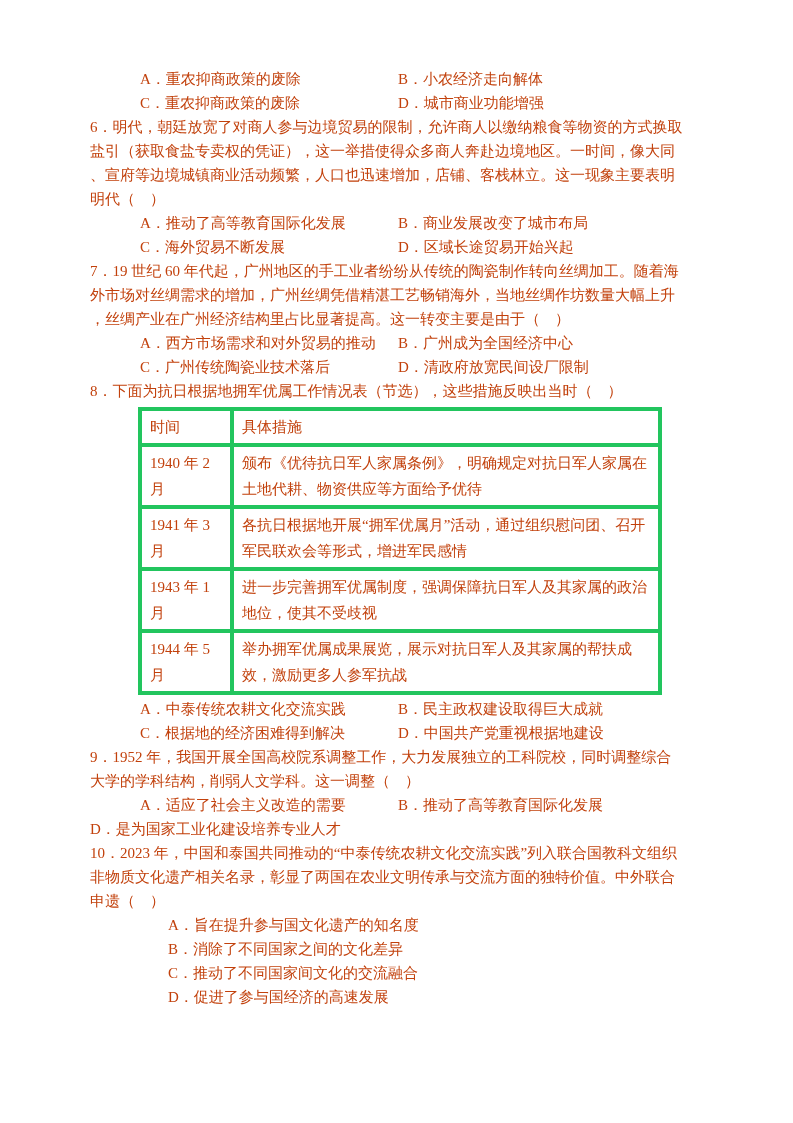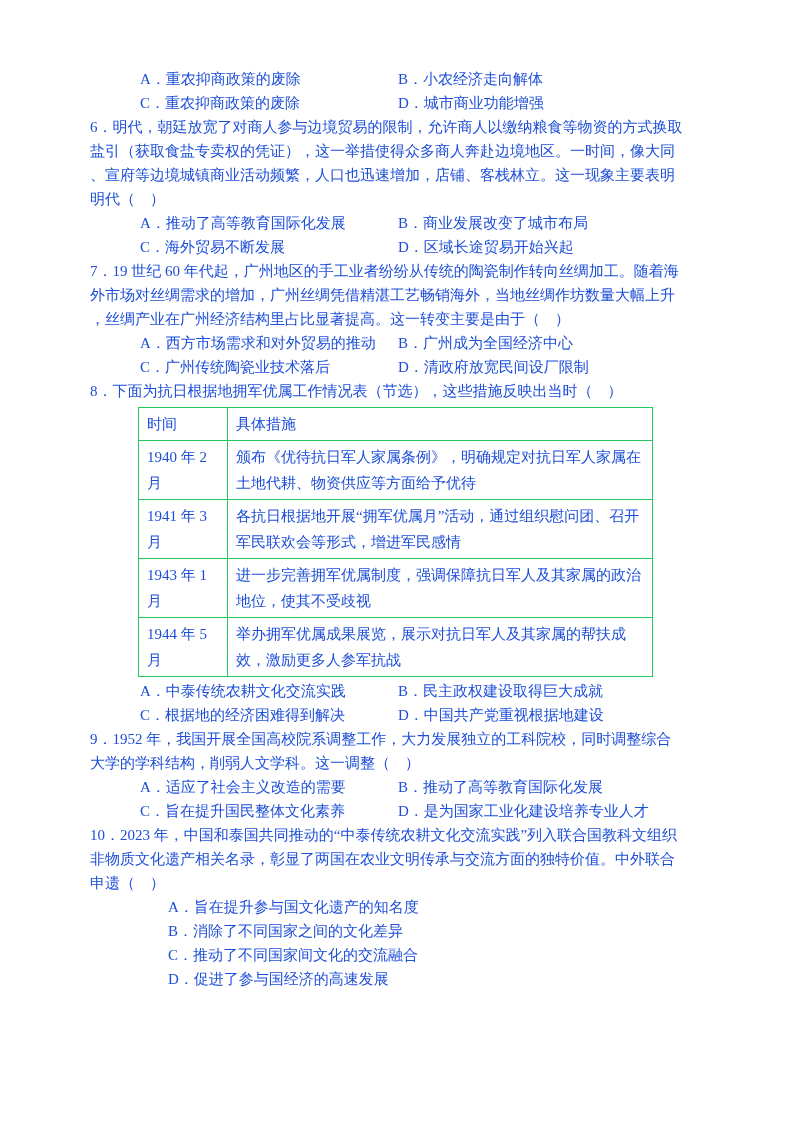--- a/index.html
+++ b/index.html
@@ -4,21 +4,21 @@
 <style>
   html, body { margin: 0; padding: 0; background: #e8e8e8; }
   .page {
     position: relative;
     width: 793px;
     height: 1123px;
     margin: 0 auto;
     background: #ffffff;
     box-sizing: border-box;
     padding: 67px 68px 0 90px;
-    color: #1d4ed8;
+    color: #c2410c;
     font-family: "Liberation Serif", "DejaVu Serif", serif;
     font-size: 15px;
     overflow: hidden;
   }
   .line {
     line-height: 24px;
     white-space: pre;
   }
   .optrow {
     line-height: 24px;
@@ -33,21 +33,21 @@
   }
   .single {
     margin-left: 78px;
   }
   table.info {
     border-collapse: collapse;
     margin: 4px 0 2px 48px;
     table-layout: fixed;
   }
   table.info th, table.info td {
-    border: 1px solid #22c55e;
+    border: 4px solid #22c55e;
     font-weight: normal;
     text-align: left;
     vertical-align: top;
     padding: 3px 8px;
     line-height: 26px;
     font-size: 15px;
     word-break: break-all;
     overflow-wrap: break-word;
   }
   .t-time { width: 72px; }
@@ -117,21 +117,21 @@
   <div class="optrow">
     <span class="opt opt-a">C．根据地的经济困难得到解决</span><span class="opt">D．中国共产党重视根据地建设</span>
   </div>
 
   <div class="line">9．1952 年，我国开展全国高校院系调整工作，大力发展独立的工科院校，同时调整综合</div>
   <div class="line">大学的学科结构，削弱人文学科。这一调整（　）</div>
   <div class="optrow">
     <span class="opt opt-a">A．适应了社会主义改造的需要</span><span class="opt">B．推动了高等教育国际化发展</span>
   </div>
   <div class="optrow">
-    <span class="opt opt-a">C．旨在提升国民整体文化素养</span><span class="opt">D．是为国家工业化建设培养专业人才</span>
+    <span class="opt">D．是为国家工业化建设培养专业人才</span>
   </div>
 
   <div class="line">10．2023 年，中国和泰国共同推动的“中泰传统农耕文化交流实践”列入联合国教科文组织</div>
   <div class="line">非物质文化遗产相关名录，彰显了两国在农业文明传承与交流方面的独特价值。中外联合</div>
   <div class="line">申遗（　）</div>
   <div class="line single">A．旨在提升参与国文化遗产的知名度</div>
   <div class="line single">B．消除了不同国家之间的文化差异</div>
   <div class="line single">C．推动了不同国家间文化的交流融合</div>
   <div class="line single">D．促进了参与国经济的高速发展</div>
 

